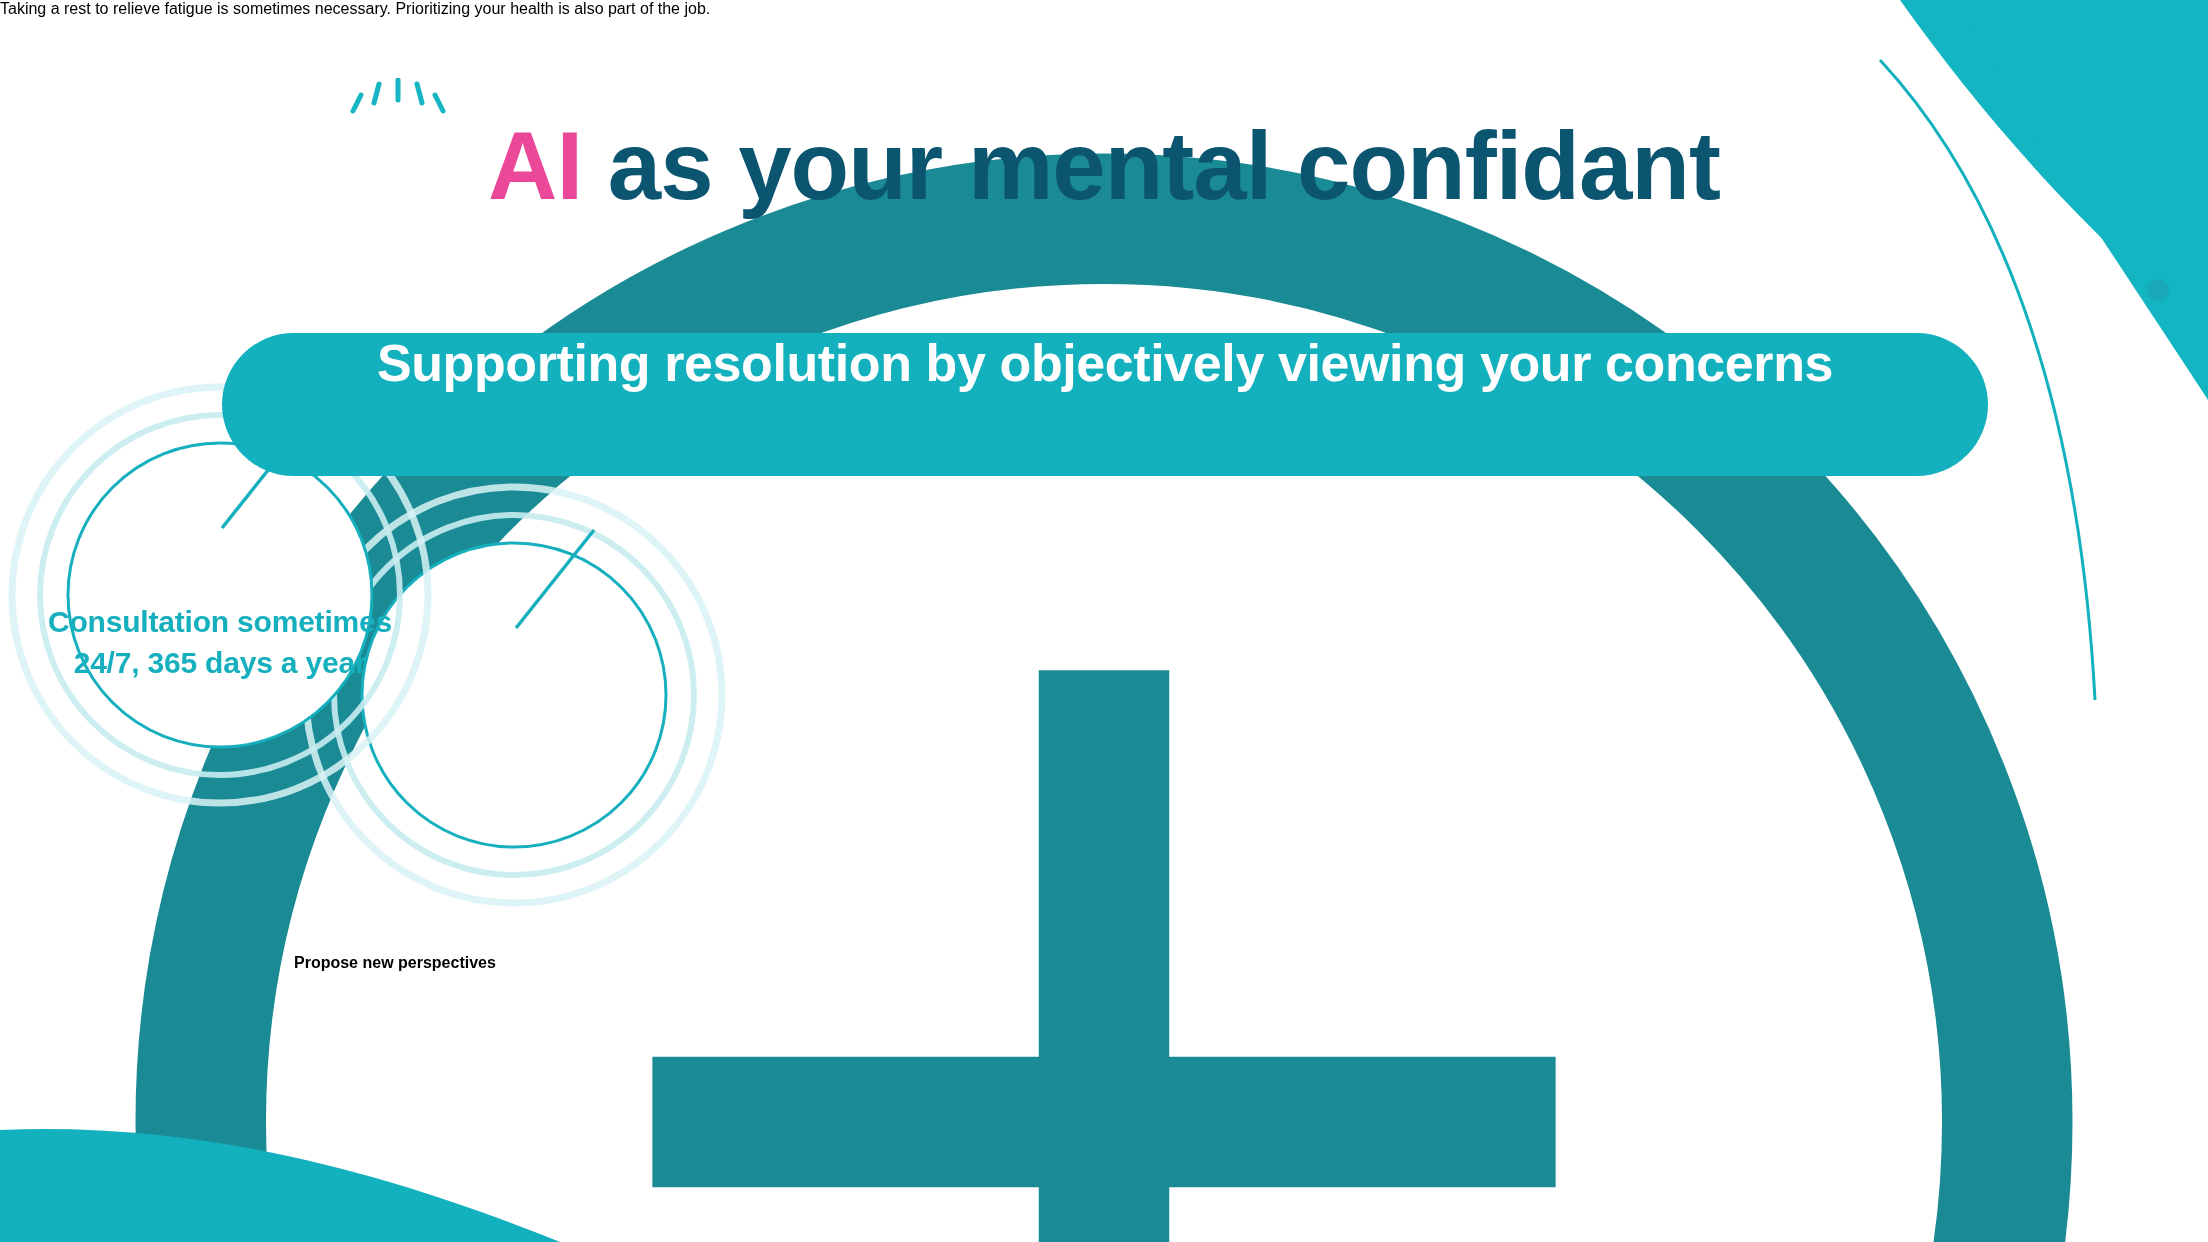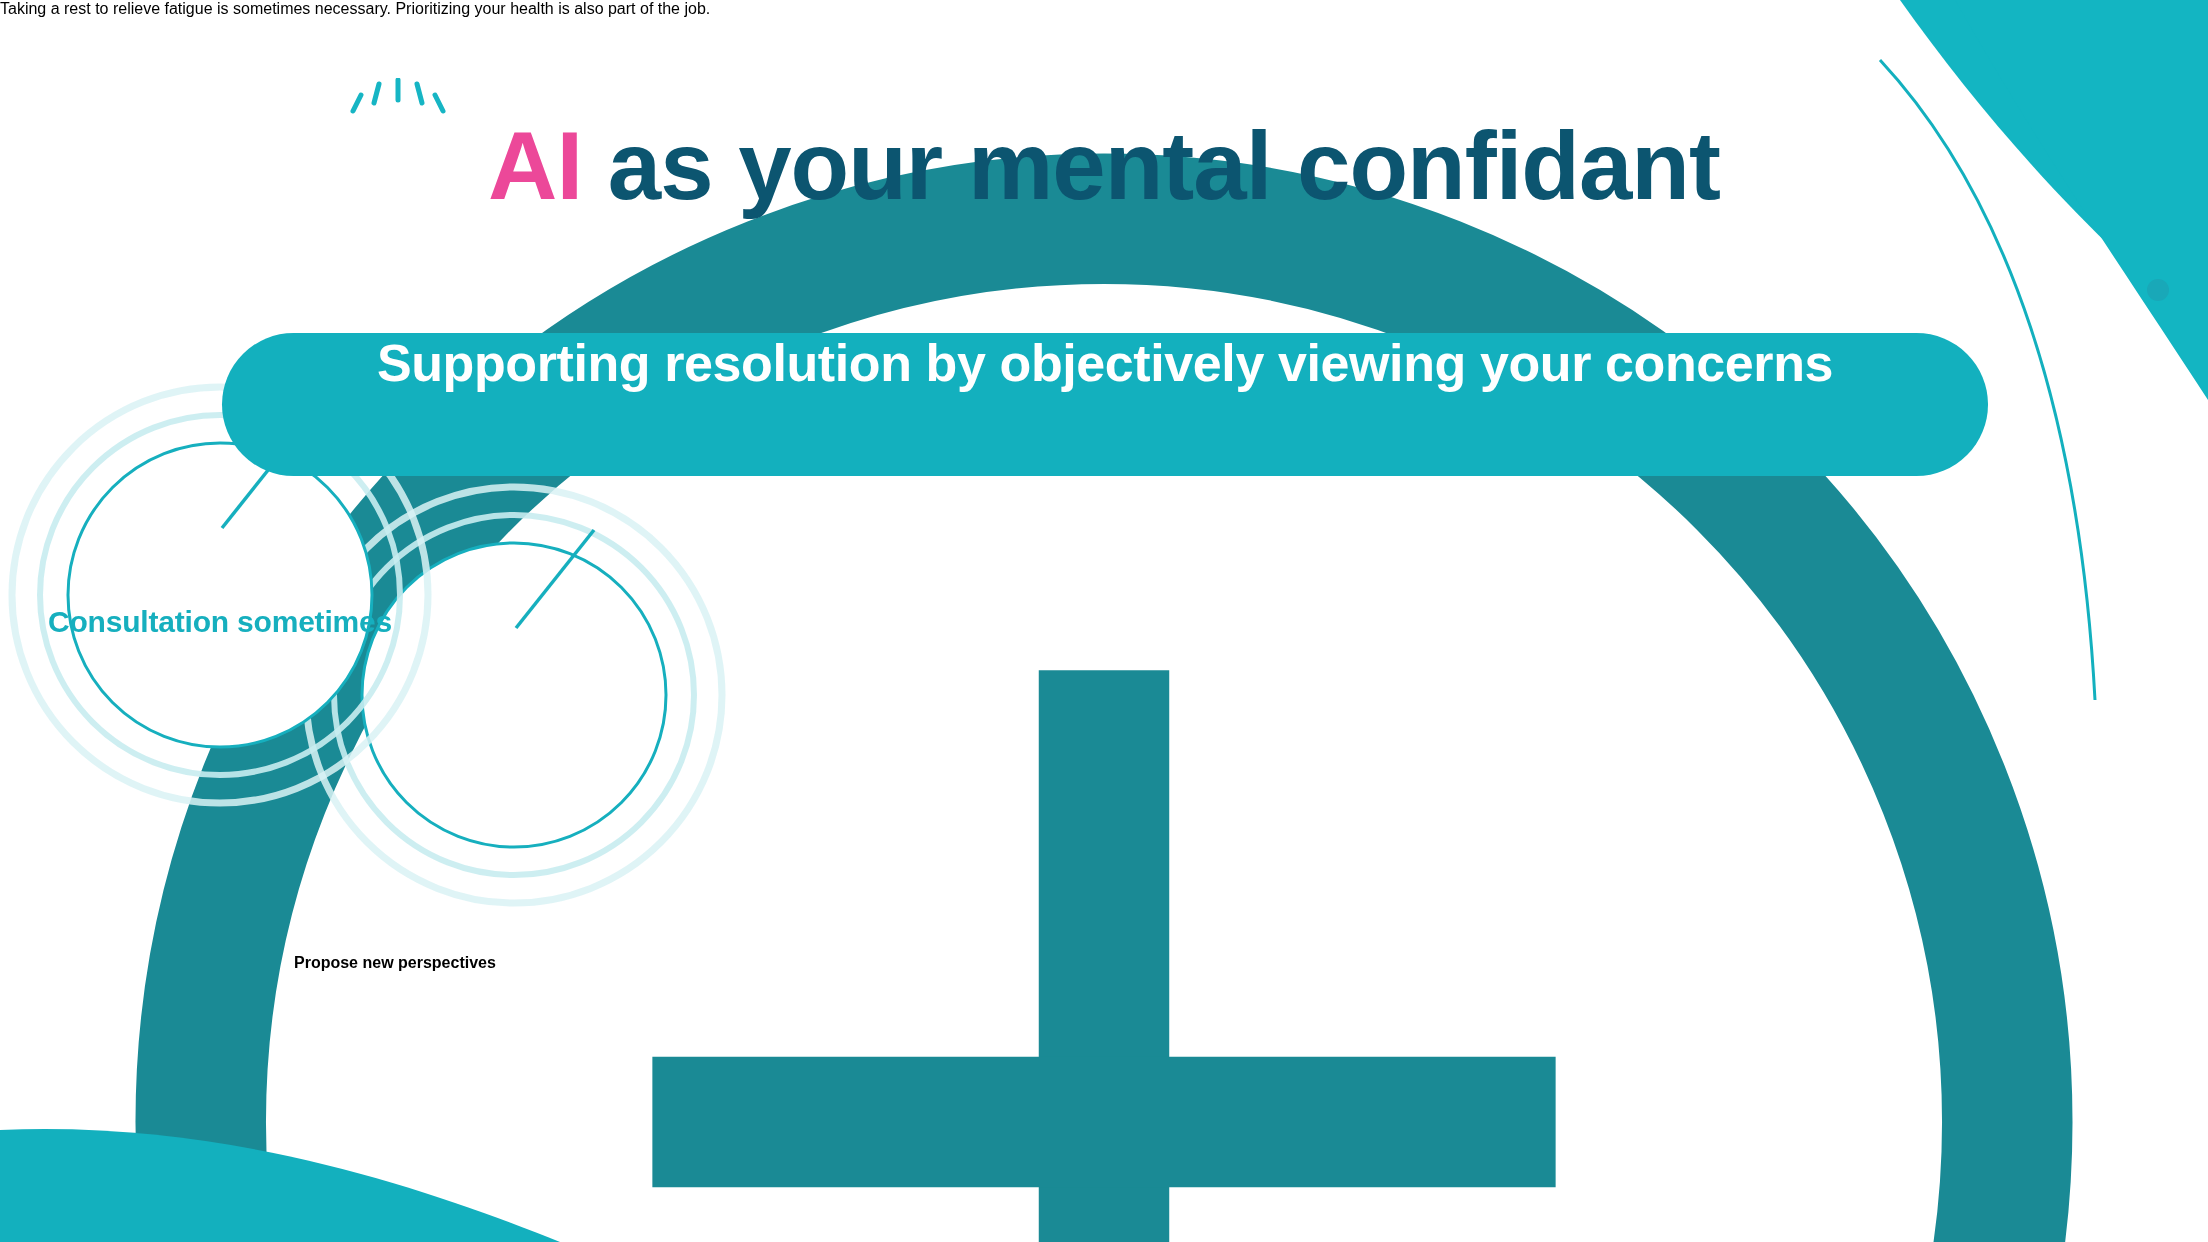--- a/index.html
+++ b/index.html
@@ -311,20 +311,21 @@
 
   <div class="circle-unit c2">
     <svg class="ring-svg" viewBox="0 0 440 480" xmlns="http://www.w3.org/2000/svg">
       <circle cx="220" cy="225" r="208" fill="none" stroke="#d9f2f4" stroke-width="7" opacity="0.85"></circle>
       <circle cx="220" cy="225" r="180" fill="none" stroke="#c8ecef" stroke-width="6" opacity="0.9"></circle>
       <circle cx="220" cy="225" r="152" fill="#ffffff" stroke="#16afbe" stroke-width="3"></circle>
       <line x1="222" y1="158" x2="300" y2="60" stroke="#16afbe" stroke-width="3.5"></line>
     </svg>
     <div class="circle-label bold-2">
       <span>Consultation sometimes</span>
+      <span class="line2">24/7, 365 days a year</span>
     </div>
   </div>
 
 
 </div>
 
 <div class="phones">
 
   <div class="phone p1">
     <div class="p1-body">

